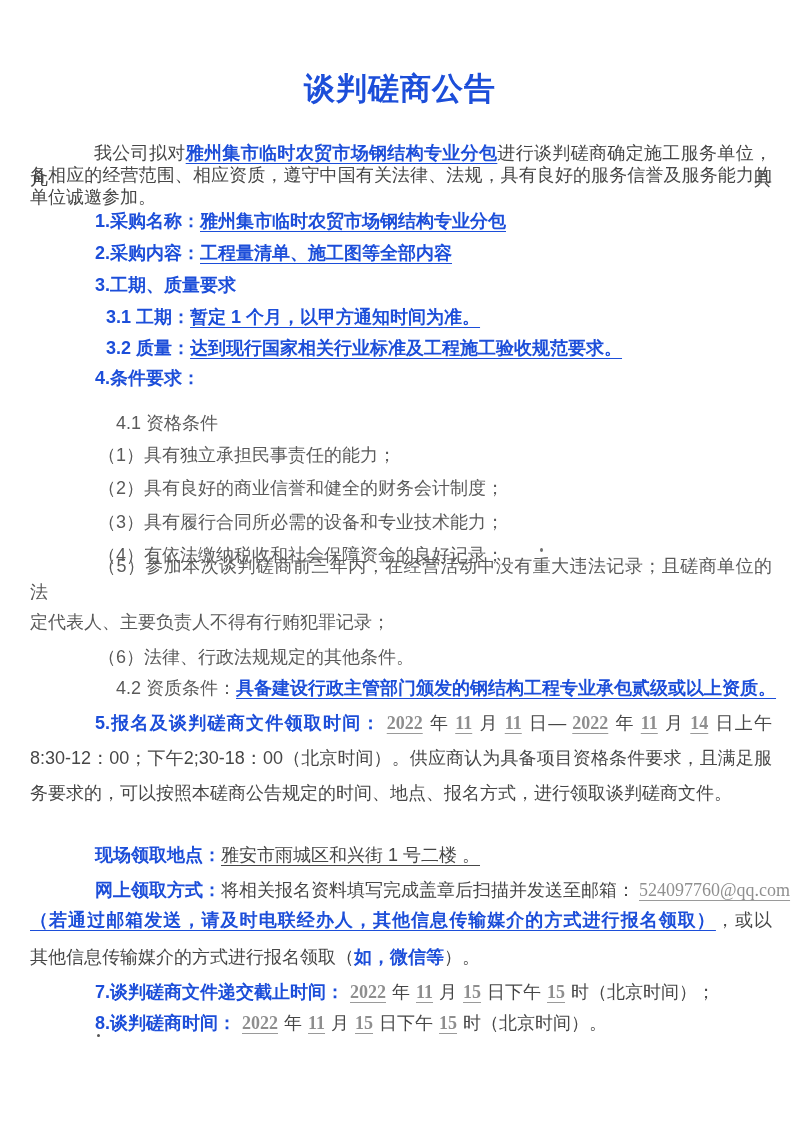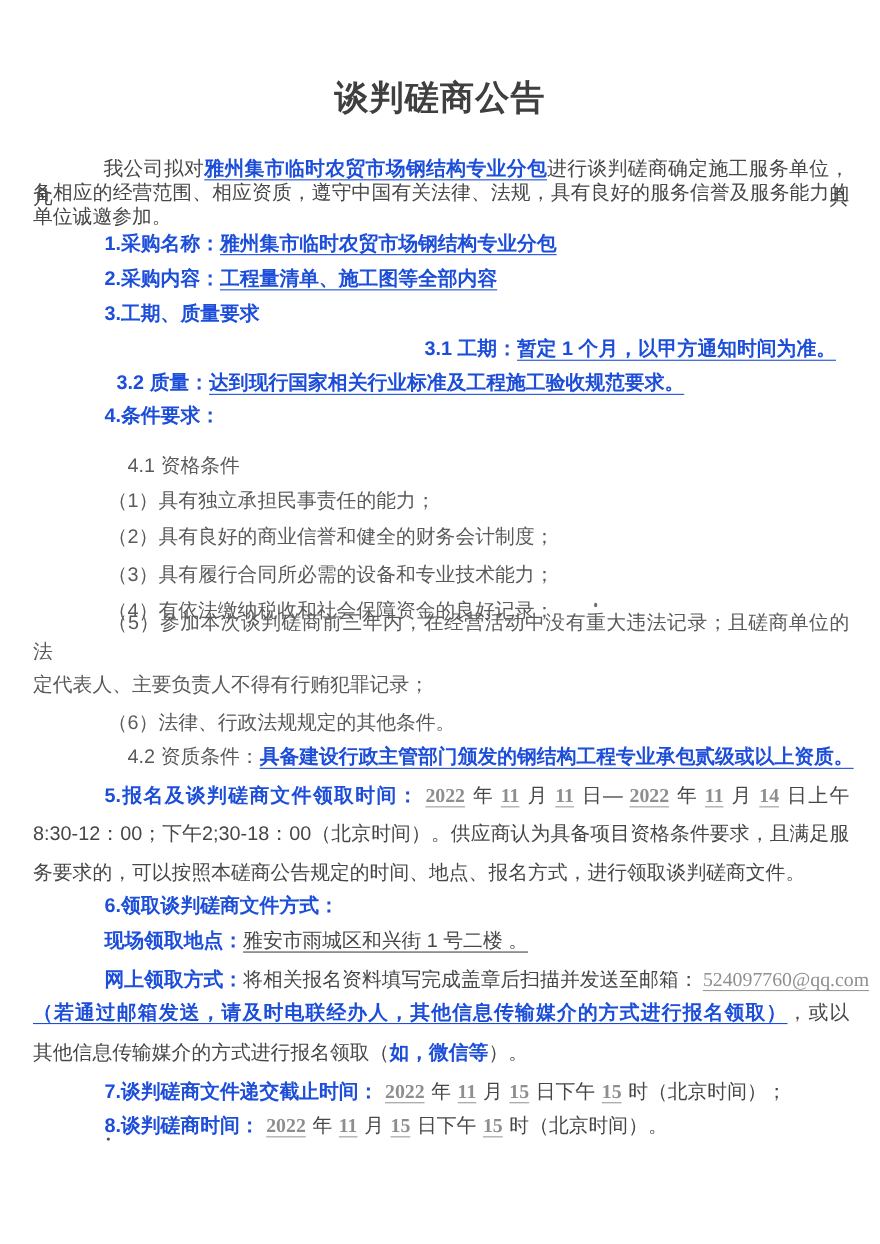--- a/index.html
+++ b/index.html
@@ -12,21 +12,21 @@
     font-family:"Liberation Sans", sans-serif;
     filter:blur(0.25px) contrast(1.01);
   }
   .doc-title{
     position:absolute;
     left:0;right:0;top:68px;
     text-align:center;
     font-size:31px;
     font-weight:bold;
     letter-spacing:1px;
-    color:#404040;
+    color:#1d4ed8;
   }
   .body-area{
     position:absolute;
     left:30px;top:0;width:742px;height:1131px;
   }
   .line{
     position:absolute;
     left:0;width:742px;
     box-sizing:border-box;
     font-size:18px;
@@ -81,40 +81,39 @@
 
   <div class="body-area">
 
     <div class="line fill" style="top:140px;"><span class="ind-para">我公司拟对</span><span class="b u">雅州集市临时农贸市场钢结构专业分包</span><span>进行谈判磋商确定施工服务单位，凡具</span></div>
     <div class="line fill" style="top:162px;"><span>备相应的经营范围、相应资质，遵守中国有关法律、法规，具有良好的服务信誉及服务能力的</span></div>
     <div class="line" style="top:184px;"><span>单位诚邀参加。</span></div>
 
     <div class="line ind-item" style="top:208px;"><span class="b">1.采购名称：</span><span class="b u">雅州集市临时农贸市场钢结构专业分包</span></div>
     <div class="line ind-item" style="top:240px;"><span class="b">2.采购内容：</span><span class="b u">工程量清单、施工图等全部内容</span></div>
     <div class="line ind-item" style="top:272px;"><span class="b">3.工期、质量要求</span></div>
-    <div class="line ind-sub" style="top:304px;text-align:right;"><span class="b">3.1 工期：</span><span class="b u padr">暂定 1 个月，以甲方通知时间为准。</span></div>
+    <div class="line ind-sub" style="top:304px;"><span class="b">3.1 工期：</span><span class="b u padr">暂定 1 个月，以甲方通知时间为准。</span></div>
     <div class="line ind-sub" style="top:335px;"><span class="b">3.2 质量：</span><span class="b u padr">达到现行国家相关行业标准及工程施工验收规范要求。</span></div>
     <div class="line ind-item" style="top:365px;"><span class="b">4.条件要求：</span></div>
 
     <div class="line ind-sub2 lt" style="top:410px;"><span>4.1 资格条件</span></div>
     <div class="line ind-q lt" style="top:442px;"><span>（1）具有独立承担民事责任的能力；</span></div>
     <div class="line ind-q lt" style="top:475px;"><span>（2）具有良好的商业信誉和健全的财务会计制度；</span></div>
     <div class="line ind-q lt" style="top:509px;"><span>（3）具有履行合同所必需的设备和专业技术能力；</span></div>
     <div class="line ind-q lt" style="top:542px;"><span>（4）有依法缴纳税收和社会保障资金的良好记录；</span></div>
     <div class="line fill lt" style="top:553px;"><span class="ind-q">（5）参加本次谈判磋商前三年内，在经营活动中没有重大违法记录；且磋商单位的法</span></div>
     <div class="line lt" style="top:609px;"><span>定代表人、主要负责人不得有行贿犯罪记录；</span></div>
     <div class="line ind-q lt" style="top:644px;"><span>（6）法律、行政法规规定的其他条件。</span></div>
 
     <div class="line ind-sub2" style="top:675px;"><span class="lt">4.2 资质条件：</span><span class="b u padr">具备建设行政主管部门颁发的钢结构工程专业承包贰级或以上资质。</span></div>
 
     <div class="line fill" style="top:710px;"><span class="b ind-item">5.报名及谈判磋商文件领取时间：</span><span class="u num">2022</span><span>年</span><span class="u num">11</span><span>月</span><span class="u num">11</span><span>日—</span><span class="u num">2022</span><span>年</span><span class="u num">11</span><span>月</span><span class="u num">14</span><span>日上午</span></div>
     <div class="line fill" style="top:745px;"><span>8:30-12：00；下午2;30-18：00（北京时间）。供应商认为具备项目资格条件要求，且满足服</span></div>
     <div class="line" style="top:780px;"><span>务要求的，可以按照本磋商公告规定的时间、地点、报名方式，进行领取谈判磋商文件。</span></div>
 
-    <div class="line ind-item" style="top:810px;"><span class="b">6.领取谈判磋商文件方式：</span></div>
     <div class="line ind-item" style="top:842px;"><span class="b">现场领取地点：</span><span class="u padr">雅安市雨城区和兴街 1 号二楼 。</span></div>
     <div class="line ind-item" style="top:877px;"><span class="b">网上领取方式：</span><span>将相关报名资料填写完成盖章后扫描并发送至邮箱：</span><span class="u email">524097760@qq.com</span></div>
     <div class="line fill" style="top:907px;"><span class="b u">（若通过邮箱发送，请及时电联经办人，其他信息传输媒介的方式进行报名领取）</span><span>，或以</span></div>
     <div class="line" style="top:944px;"><span>其他信息传输媒介的方式进行报名领取（</span><span class="b">如，微信等</span><span>）。</span></div>
 
     <div class="line ind-item" style="top:979px;"><span class="b">7.谈判磋商文件递交截止时间：</span><span class="u num">2022</span><span>年</span><span class="u num">11</span><span>月</span><span class="u num">15</span><span>日下午</span><span class="u num">15</span><span>时（北京时间）；</span></div>
 
     <div class="line ind-item" style="top:1010px;"><span class="b">8.谈判磋商时间：</span><span class="u num">2022</span><span>年</span><span class="u num">11</span><span>月</span><span class="u num">15</span><span>日下午</span><span class="u num">15</span><span>时（北京时间）。</span></div>
 
   </div>

